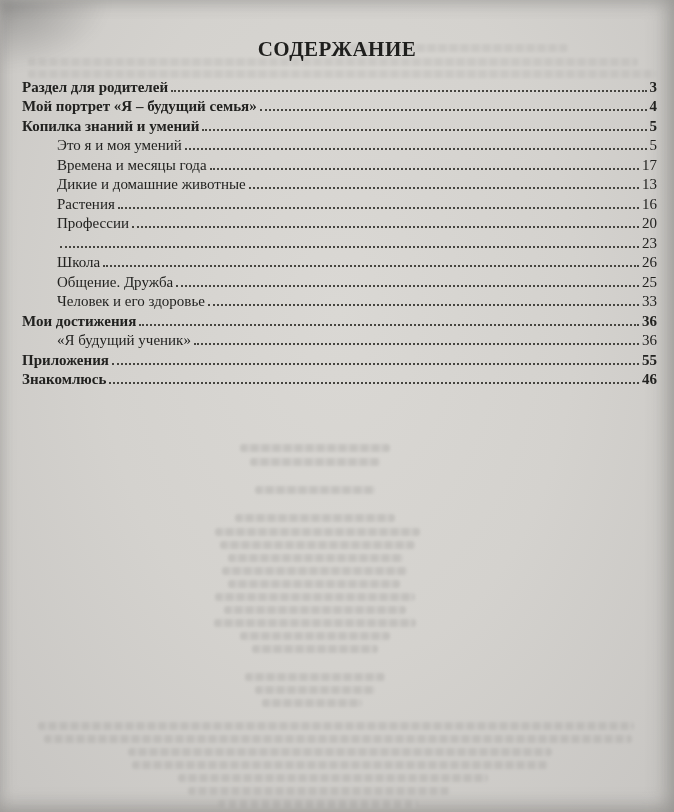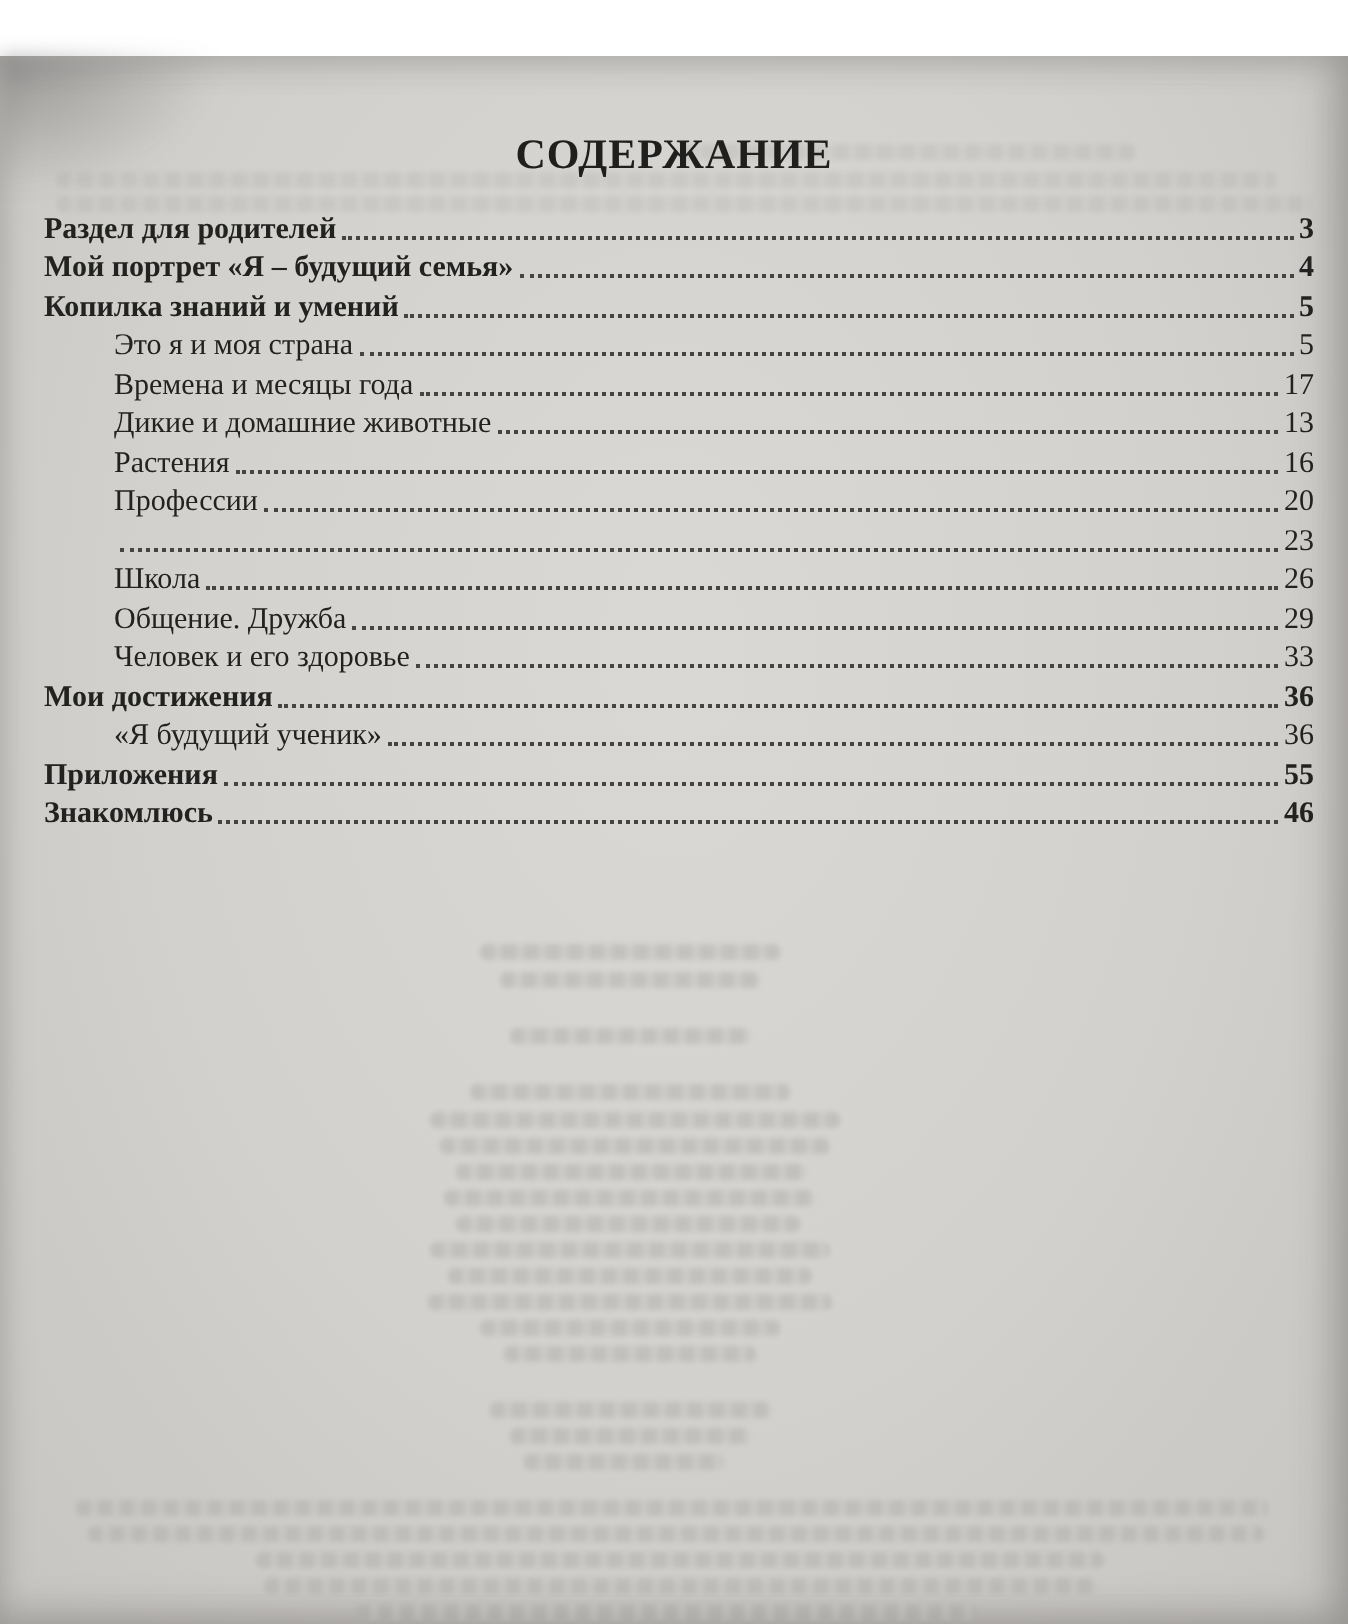--- a/index.html
+++ b/index.html
@@ -10,21 +10,20 @@
     overflow: hidden;
     font-family: "Liberation Serif", serif;
   }
   .scan-page {
     position: absolute;
     inset: 0;
     background: radial-gradient(ellipse at 50% 38%, #dad8d4 0%, #d4d2ce 50%, #c7c5c2 100%);
     box-shadow: inset -10px 0 18px rgba(110,108,105,0.30),
                 inset 0 -8px 16px rgba(110,108,105,0.25),
                 inset 0 6px 14px rgba(130,128,125,0.18);
-    margin-top: 28px;
   }
   .corner-shadow {
     position: absolute;
     left: 0; top: 0;
     width: 110px; height: 70px;
     background: radial-gradient(ellipse at 0% 0%, rgba(70,70,70,0.40), transparent 70%);
     filter: blur(5px);
     pointer-events: none;
   }
   .title {
@@ -95,21 +94,21 @@
       <span class="toc-label">Мой портрет «Я – будущий семья»</span>
       <span class="dot-leader"></span>
       <span class="toc-page">4</span>
     </div>
     <div class="toc-row bold">
       <span class="toc-label">Копилка знаний и умений</span>
       <span class="dot-leader"></span>
       <span class="toc-page">5</span>
     </div>
     <div class="toc-row indent">
-      <span class="toc-label">Это я и моя страна</span>
+      <span class="toc-label">Это я и моя умений</span>
       <span class="dot-leader"></span>
       <span class="toc-page">5</span>
     </div>
     <div class="toc-row indent">
       <span class="toc-label">Времена и месяцы года</span>
       <span class="dot-leader"></span>
       <span class="toc-page">17</span>
     </div>
     <div class="toc-row indent">
       <span class="toc-label">Дикие и домашние животные</span>
@@ -131,21 +130,21 @@
       <span class="toc-page">23</span>
     </div>
     <div class="toc-row indent">
       <span class="toc-label">Школа</span>
       <span class="dot-leader"></span>
       <span class="toc-page">26</span>
     </div>
     <div class="toc-row indent">
       <span class="toc-label">Общение. Дружба</span>
       <span class="dot-leader"></span>
-      <span class="toc-page">29</span>
+      <span class="toc-page">25</span>
     </div>
     <div class="toc-row indent">
       <span class="toc-label">Человек и его здоровье</span>
       <span class="dot-leader"></span>
       <span class="toc-page">33</span>
     </div>
     <div class="toc-row bold">
       <span class="toc-label">Мои достижения</span>
       <span class="dot-leader"></span>
       <span class="toc-page">36</span>

